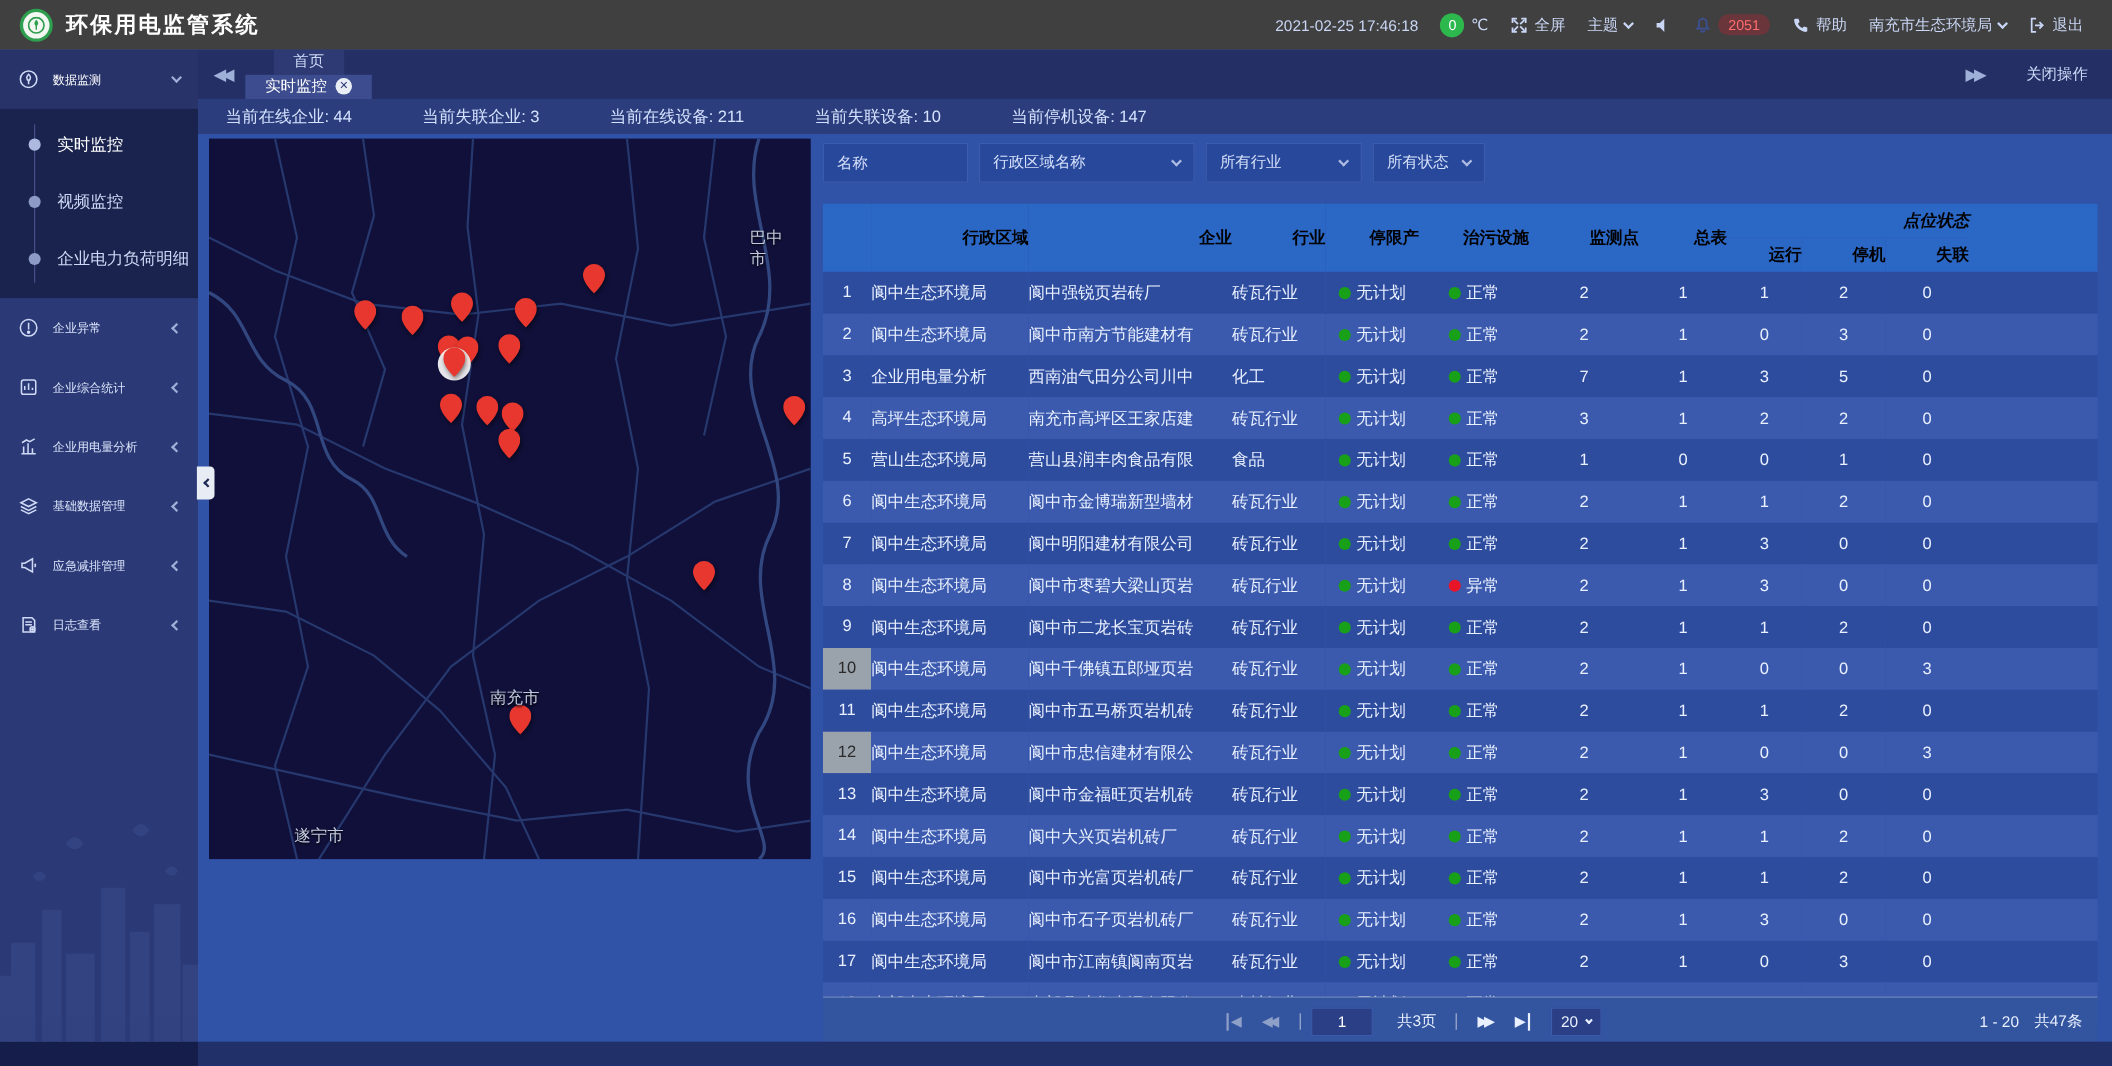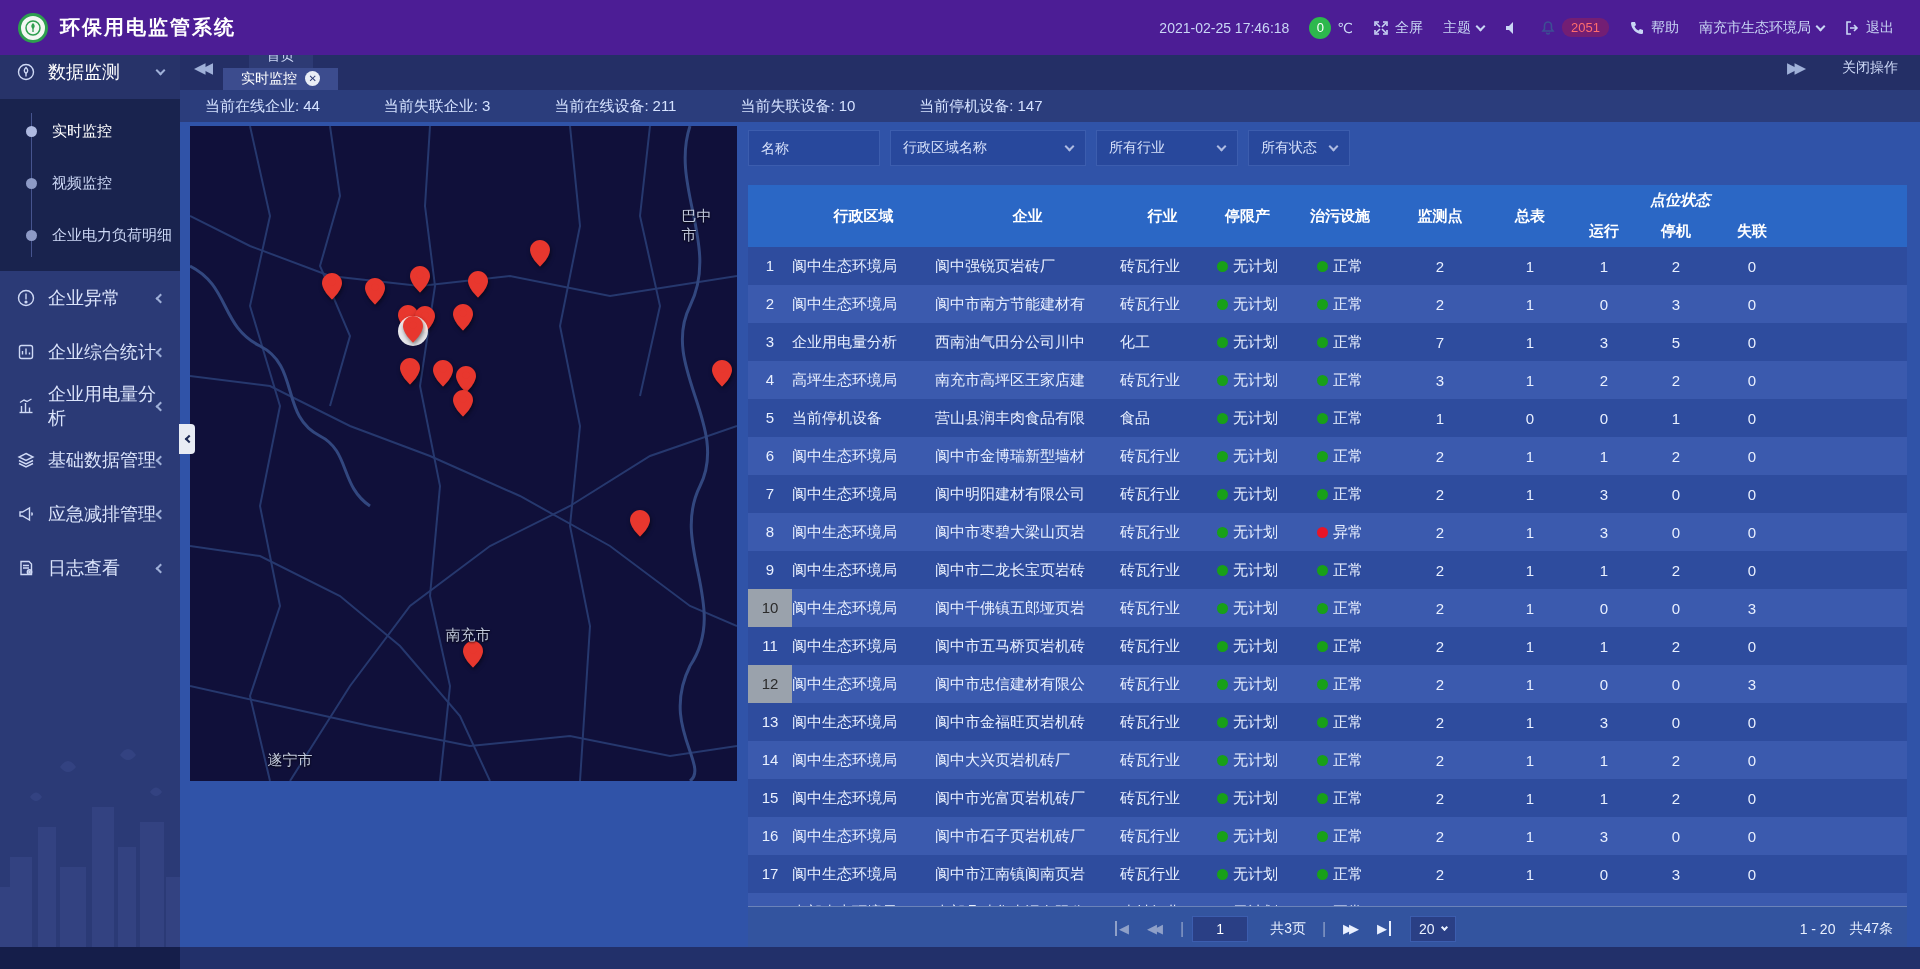--- a/index.html
+++ b/index.html
@@ -1,37 +1,37 @@
 <!DOCTYPE html>
 <html><head>
 <meta charset="utf-8">
 <style>
   *{margin:0;padding:0;box-sizing:border-box;font-family:"Liberation Sans","DejaVu Sans",sans-serif;}
   html,body{background:#0d1330;}
   .app{position:relative;width:1920px;height:969px;overflow:hidden;background:#3053a8;}
 
   
-  .topbar{position:absolute;left:0;top:0;width:1920px;height:55px;background:#4c1d95;display:flex;align-items:center;z-index:30;}
+  .topbar{position:absolute;left:0;top:0;width:1920px;height:45px;background:#404040;display:flex;align-items:center;z-index:30;}
   .logo{width:30px;height:30px;border-radius:50%;background:#f2f7f2;border:3px solid #2e9e4f;margin-left:18px;display:flex;align-items:center;justify-content:center;}
   .logo svg{width:16px;height:16px;}
   .apptitle{color:#ffffff;font-size:20px;font-weight:bold;margin-left:12px;letter-spacing:2px;}
   .top-right{margin-left:auto;display:flex;align-items:center;gap:20px;padding-right:26px;color:#c9d6f5;font-size:14px;}
   .top-item{display:flex;align-items:center;gap:6px;white-space:nowrap;cursor:default;}
   .temp-badge{width:22px;height:22px;border-radius:50%;background:#2db84d;color:#fff;font-size:13px;display:flex;align-items:center;justify-content:center;}
   .noti-badge{background:rgba(190,35,55,.35);color:#ff6d6d;font-size:13px;padding:2px 9px;border-radius:9px;}
   .chev{display:inline-block;width:7px;height:7px;border-right:2px solid currentColor;border-bottom:2px solid currentColor;transform:rotate(45deg);margin-top:-3px;}
   .chev.left{transform:rotate(135deg);margin-top:0;}
   .ticon{display:inline-flex;}
   .ticon svg{width:16px;height:16px;stroke:#c9d6f5;fill:none;stroke-width:1.6;}
   .bell svg{stroke:#3d4f94;}
 
   
   .sidebar{position:absolute;left:0;top:45px;width:180px;height:902px;background:#2b3a76;z-index:20;overflow:hidden;}
   .menu{position:relative;z-index:2;}
-  .menu-item{height:54px;display:flex;align-items:center;color:#dbe4fb;font-size:18px;padding:0 16px;cursor:pointer;}
+  .menu-item{height:54px;display:flex;align-items:center;color:#dbe4fb;font-size:11px;padding:0 16px;cursor:pointer;}
   .menu-item.expanded{background:#273369;color:#ffffff;}
   .mi-icon{width:20px;height:20px;margin-right:12px;display:flex;align-items:center;justify-content:center;color:#cfd9f5;}
   .mi-icon svg{width:18px;height:18px;}
   .mi-label{flex:1;}
   .menu-item .chev{color:#9fb0d8;}
   .submenu{background:#19234e;padding:6px 0 10px 0;position:relative;}
   .submenu::before{content:"";position:absolute;left:31px;top:14px;bottom:14px;width:1px;background:#46548e;}
   .sub-item{position:relative;height:52px;display:flex;align-items:center;color:#cdd8f6;font-size:15px;padding-left:52px;cursor:pointer;}
   .sub-item .dot{position:absolute;left:26px;width:11px;height:11px;border-radius:50%;background:#8d9ac6;}
   .sub-item.active{color:#ffffff;}
@@ -73,21 +73,21 @@
   input.fbox{outline:none;}
   input.fbox::placeholder{color:#d5e0fa;opacity:1;}
   .f-name{width:132px;}
   .f-region{width:196px;}
   .f-industry{width:142px;}
   .f-status{width:102px;}
 
   
   .tablewrap{position:absolute;left:0;top:59px;width:1159px;height:762px;overflow:hidden;}
   table{border-collapse:collapse;table-layout:fixed;width:1159px;color:#e9f0ff;font-size:15px;}
-  thead th{background:#2b67c5;color:#ffffff;font-weight:bold;padding:0;height:31px;}
+  thead th{background:#2b67c5;color:#000000;font-weight:bold;padding:0;height:31px;text-align:right;}
   thead tr:last-child th{height:31px;}
   th.group{font-style:italic;}
   tbody tr{height:38px;}
   tbody tr.odd{background:#2e4c9e;}
   tbody tr.even{background:#3b5aae;}
   td{padding:0;white-space:nowrap;overflow:hidden;}
   td.t-left{text-align:left;}
   td.t-center{text-align:center;}
   .numbox{display:inline-block;min-width:44px;text-align:center;line-height:38px;}
   .numbox.hl{background:#9aa2ac;color:#2b2b2b;width:44px;}
@@ -524,21 +524,21 @@
                 <td class="t-center"><span class="dot green"></span><span class="t">正常</span></td>
                 <td class="t-center">3</td>
                 <td class="t-center">1</td>
                 <td class="t-center">2</td>
                 <td class="t-center">2</td>
                 <td class="t-center">0</td>
                 <td></td>
               </tr>
               <tr class="odd">
                 <td class="t-center"><span class="numbox">5</span></td>
-                <td class="t-left">当前停机设备</td>
+                <td class="t-left">营山生态环境局</td>
                 <td class="t-left">营山县润丰肉食品有限</td>
                 <td class="t-left">食品</td>
                 <td class="t-center"><span class="dot green"></span><span class="t">无计划</span></td>
                 <td class="t-center"><span class="dot green"></span><span class="t">正常</span></td>
                 <td class="t-center">1</td>
                 <td class="t-center">0</td>
                 <td class="t-center">0</td>
                 <td class="t-center">1</td>
                 <td class="t-center">0</td>
                 <td></td>

